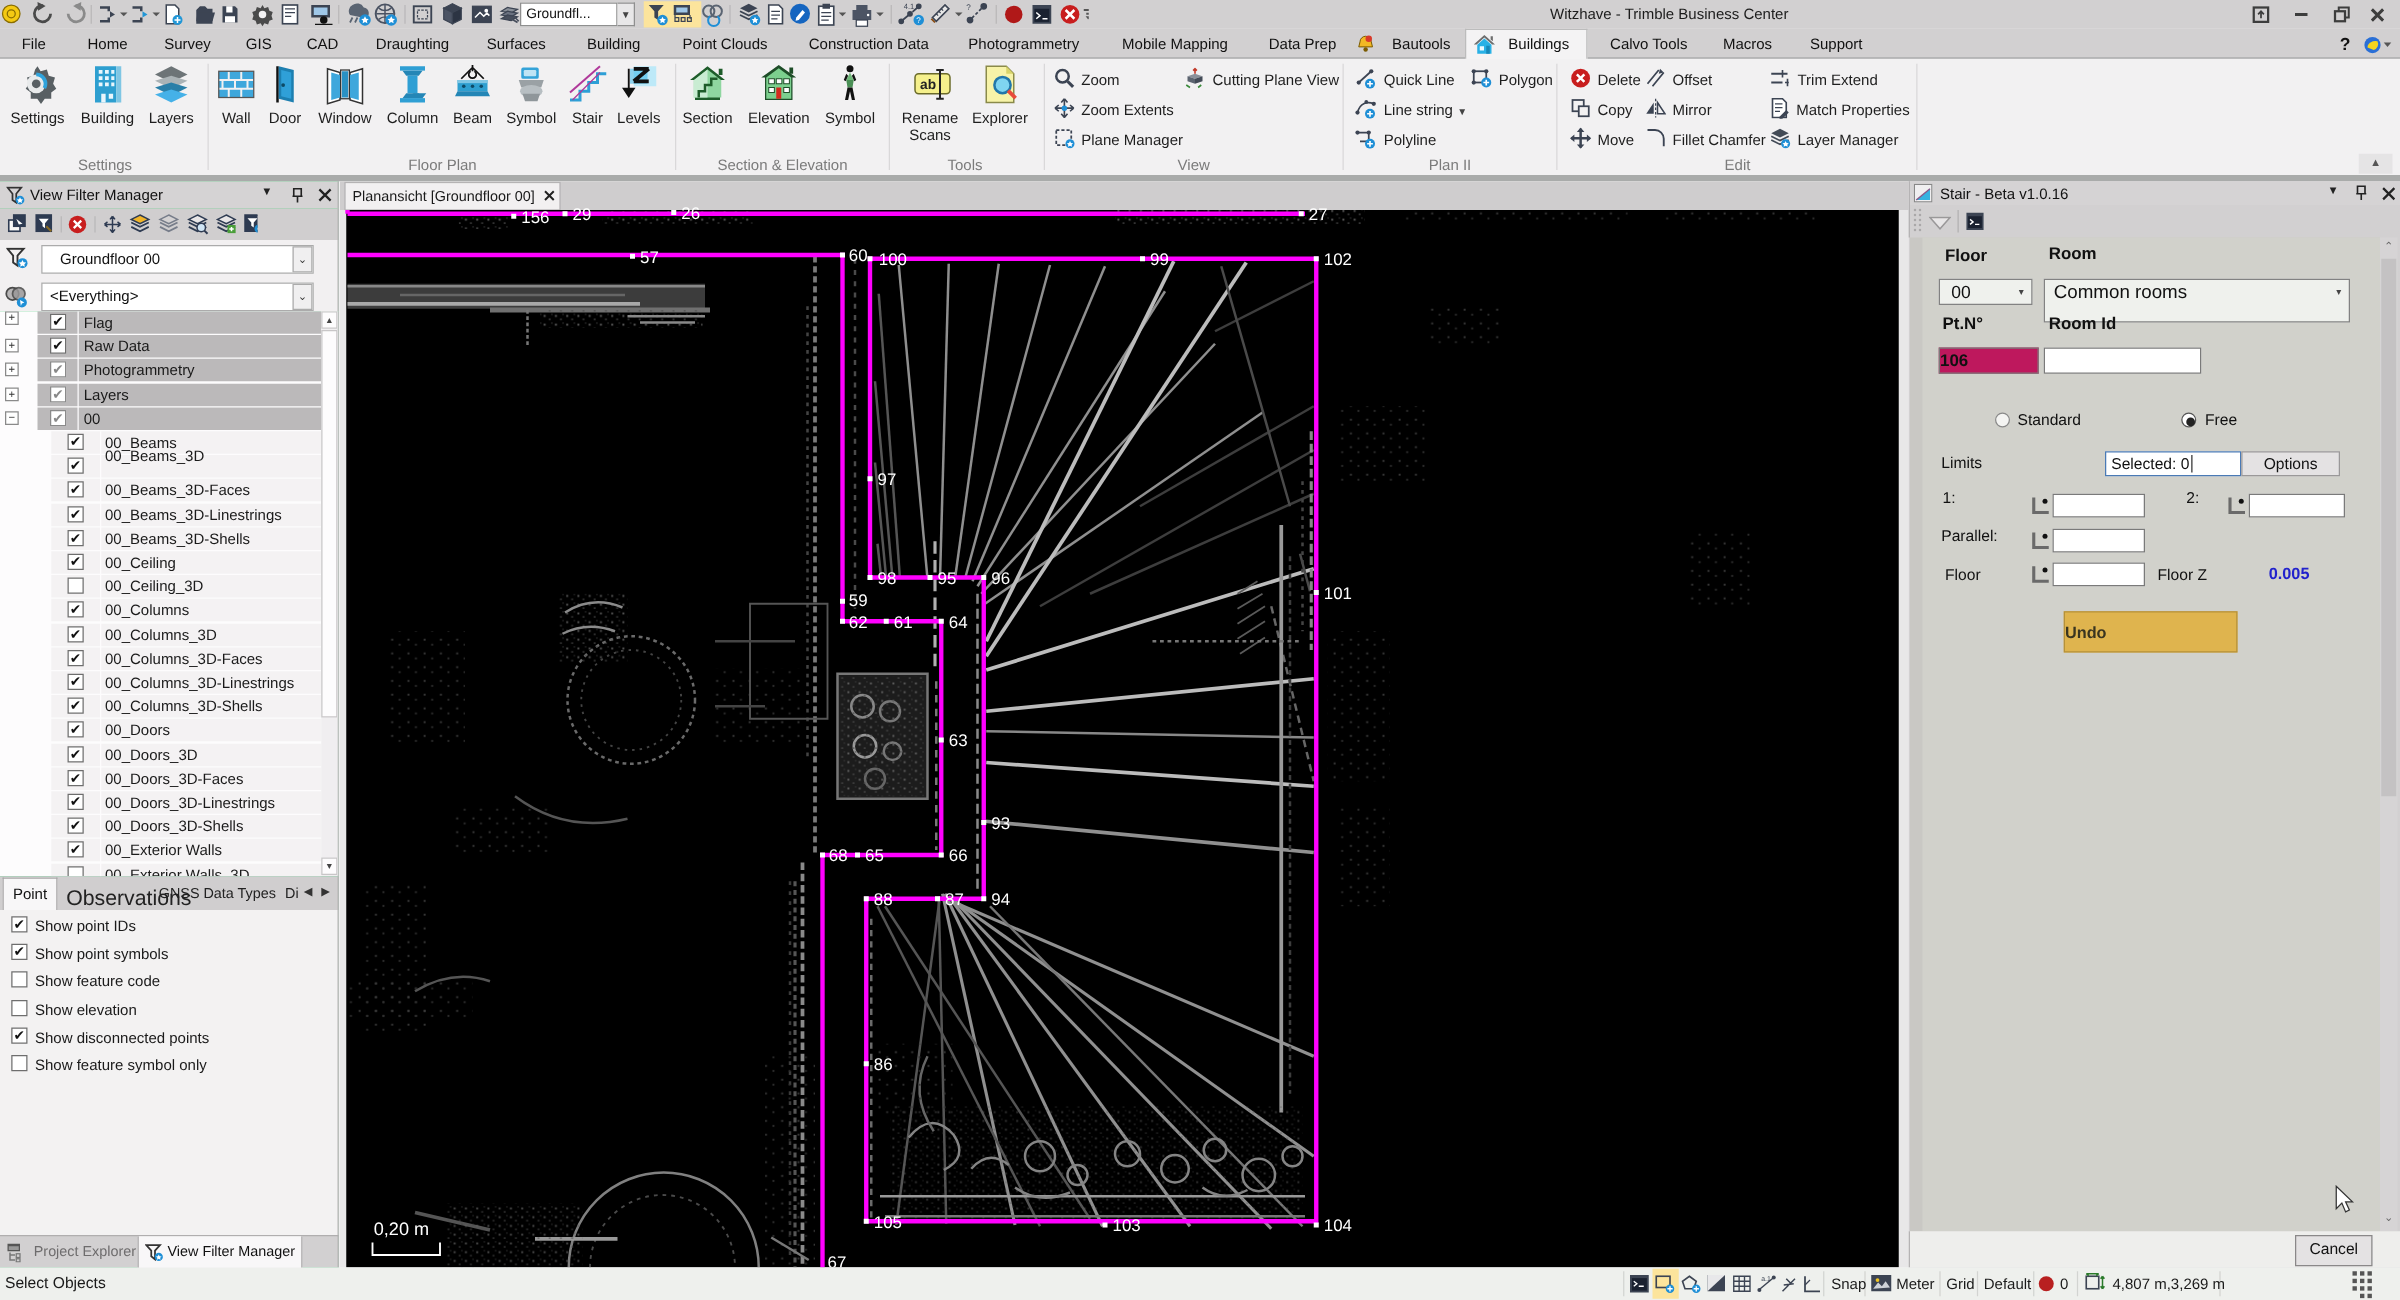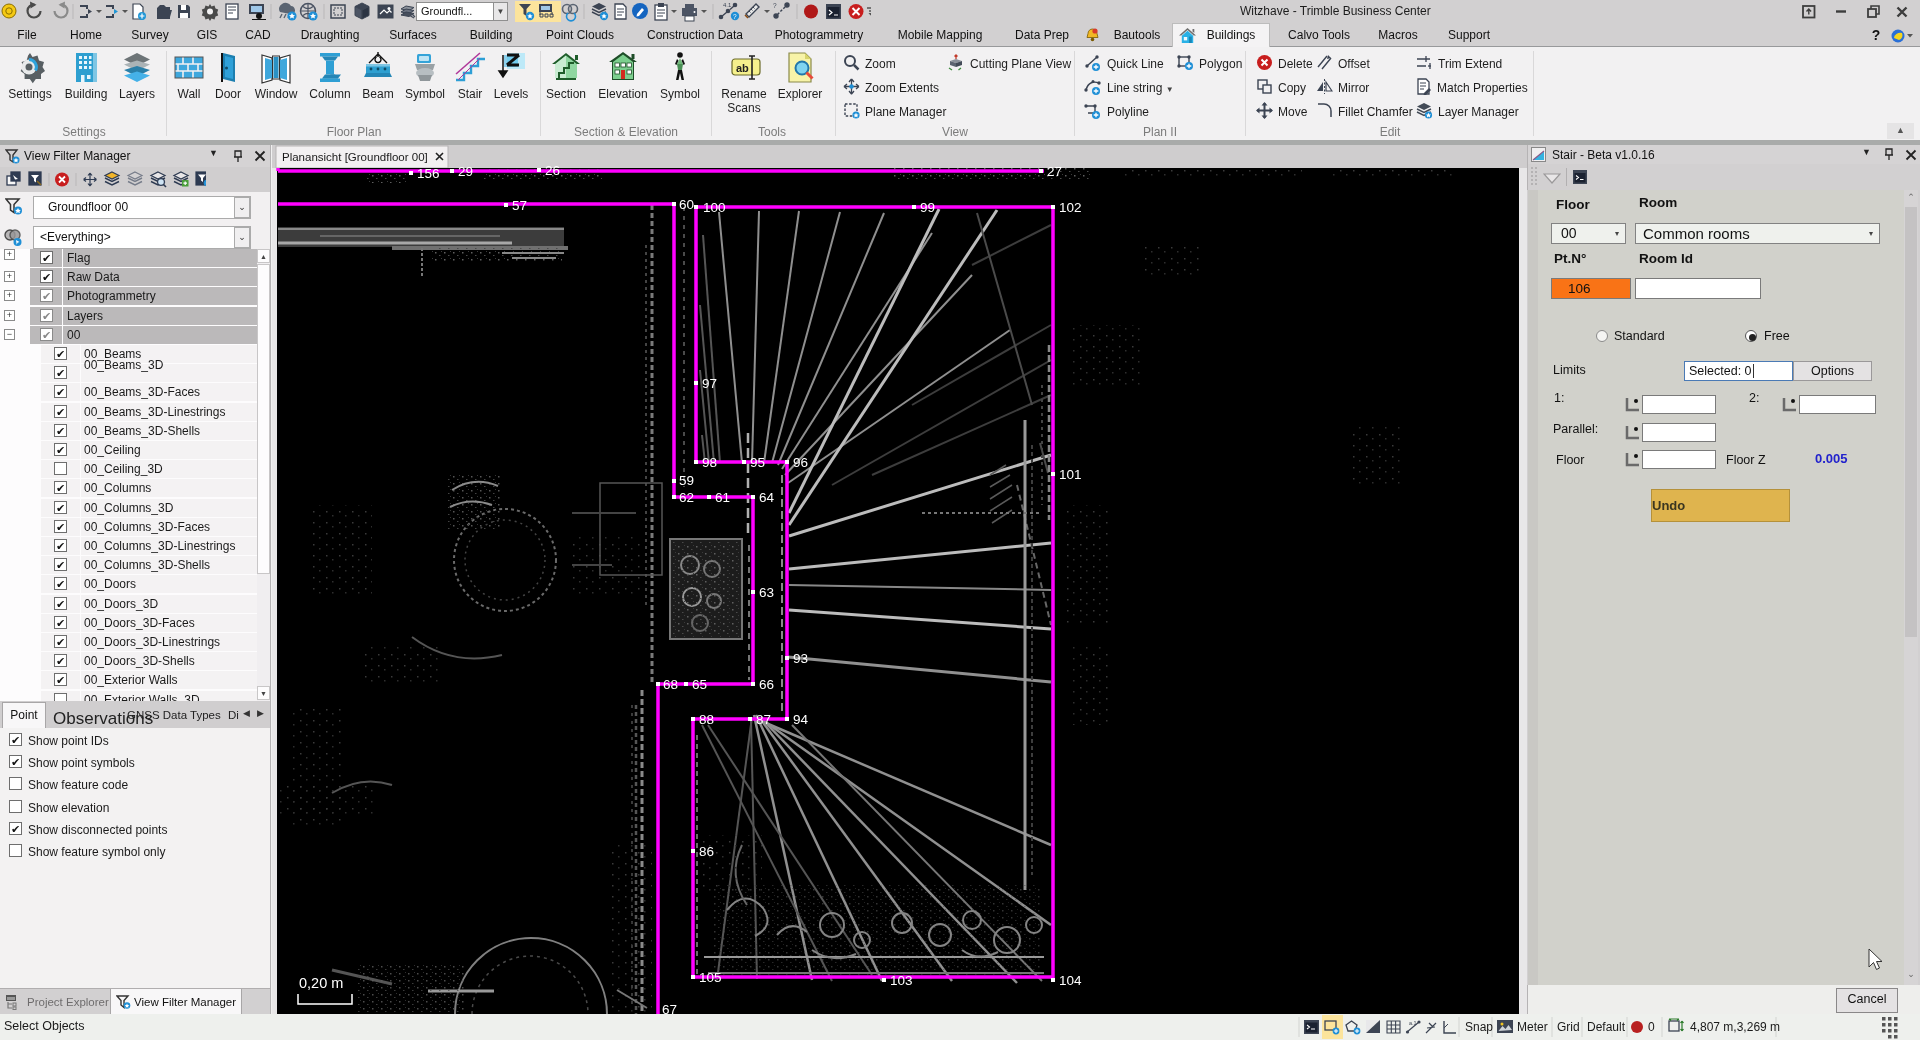--- a/index.html
+++ b/index.html
@@ -947,25 +947,25 @@
         <rect x="1.5" y="3" width="11" height="9.5" fill="#1a2130"></rect>
         <path d="M3 5.5 l2.5 2 -2.5 2 M7 9.5 h3.5" stroke="#fff" stroke-width="1.1" fill="none"></path>
       </svg>
 </div>
 <div class="abs" style="left:1px;top:45px;width:376px;height:795px;background:#c9c8c4"></div>
 <div class="abs" style="left:11px;top:45px;width:366px;height:795px;background:#d1d1cb"></div>
 <div class="t" style="left:29px;top:52px;font-size:13.5px;font-weight:bold;color:#111">Floor</div>
 <div class="t" style="left:112px;top:50px;font-size:13.5px;font-weight:bold;color:#111">Room</div>
 <div class="t" style="left:24px;top:78px;width:75px;height:21px;background:#eff1ed;border:1px solid #828282;font-size:14px;line-height:19px;padding-left:9px;color:#111">00</div>
 <div class="t" style="left:88px;top:84px;font-size:8px;color:#444">▾</div>
-<div class="t" style="left:108px;top:78px;width:245px;height:21px;background:#eff1ed;border:1px solid #828282;font-size:15px;line-height:19px;padding-left:7px;color:#111">Common rooms</div>
+<div class="t" style="left:108px;top:78px;width:245px;height:35px;background:#eff1ed;border:1px solid #828282;font-size:15px;line-height:19px;padding-left:7px;color:#111">Common rooms</div>
 <div class="t" style="left:342px;top:84px;font-size:8px;color:#444">▾</div>
 <div class="t" style="left:27px;top:106px;font-size:13.5px;font-weight:bold;color:#111">Pt.N°</div>
 <div class="t" style="left:112px;top:106px;font-size:13.5px;font-weight:bold;color:#111">Room Id</div>
-<div class="t" style="left:24px;top:133px;width:80px;height:21px;background:#f97316;border:1px solid #7a7a7a;font-size:13.5px;font-weight:normal;line-height:19px;padding-left:16px;color:#111">106</div>
+<div class="t" style="left:24px;top:133px;width:80px;height:21px;background:#be185d;border:1px solid #7a7a7a;font-size:13.5px;font-weight:bold;line-height:19px;padding-left:0;color:#111">106</div>
 <div class="t" style="left:108px;top:133px;width:126px;height:21px;background:#fff;border:1px solid #7a7a7a"></div>
 <div class="abs" style="left:69px;top:185px;width:12px;height:12px;border:1px solid #8a8a8a;border-radius:50%;background:#f4f4f2"></div>
 <div class="t" style="left:87px;top:184px;font-size:12.5px;color:#111">Standard</div>
 <div class="abs" style="left:218px;top:185px;width:12px;height:12px;border:1px solid #555;border-radius:50%;background:#fff"></div>
 <div class="abs" style="left:221.5px;top:188.5px;width:7px;height:7px;border-radius:50%;background:#222"></div>
 <div class="t" style="left:237px;top:184px;font-size:12.5px;color:#111">Free</div>
 <div class="t" style="left:26px;top:218px;font-size:12.5px;color:#111">Limits</div>
 <div class="t" style="left:157px;top:216px;width:109px;height:20px;background:#fff;border:1px solid #4a7ab5;font-size:12.5px;line-height:18px;padding-left:4px;color:#111">Selected: 0<span style="border-left:1px solid #333;margin-left:1px"></span></div>
 <div class="t" style="left:266px;top:216px;width:79px;height:20px;background:#e4e2e3;border:1px solid #9a9899;font-size:12.5px;line-height:18px;text-align:center;color:#111">Options</div>
 <div class="t" style="left:27px;top:246px;font-size:12.5px;color:#111">1:</div>

